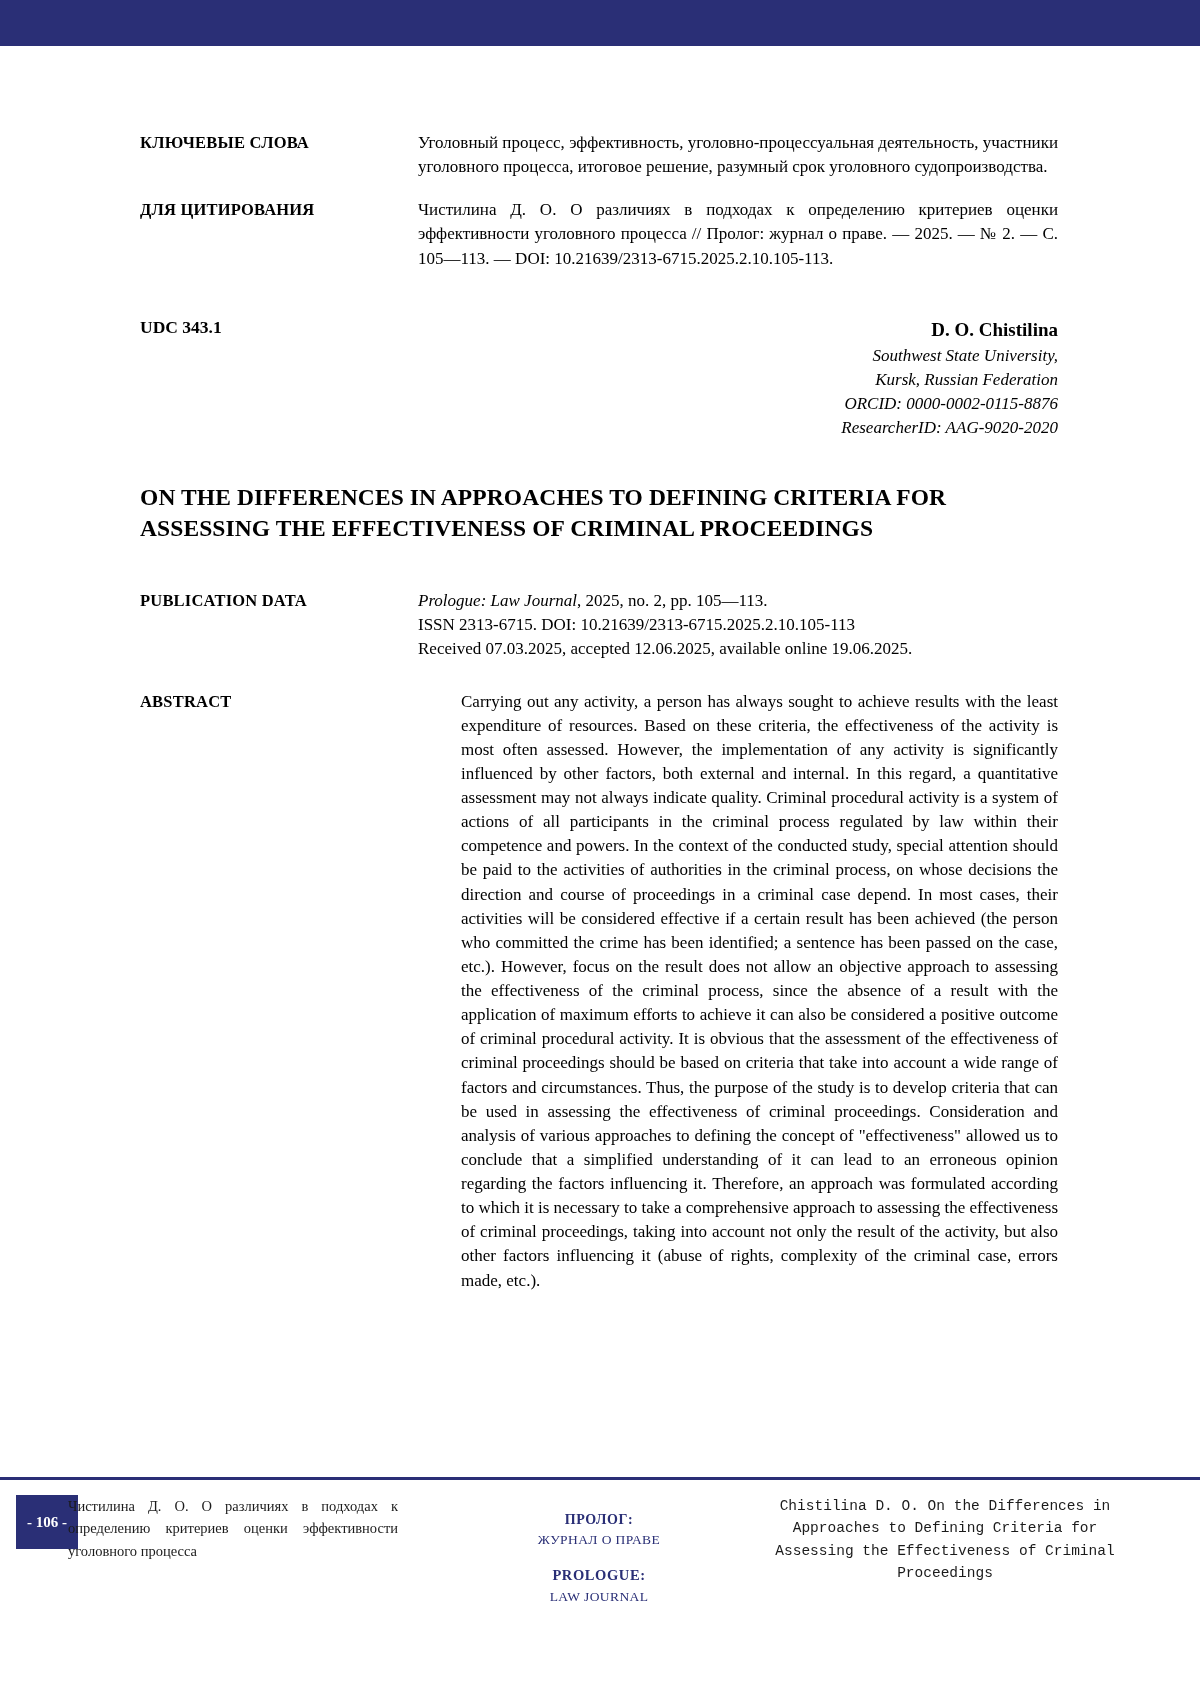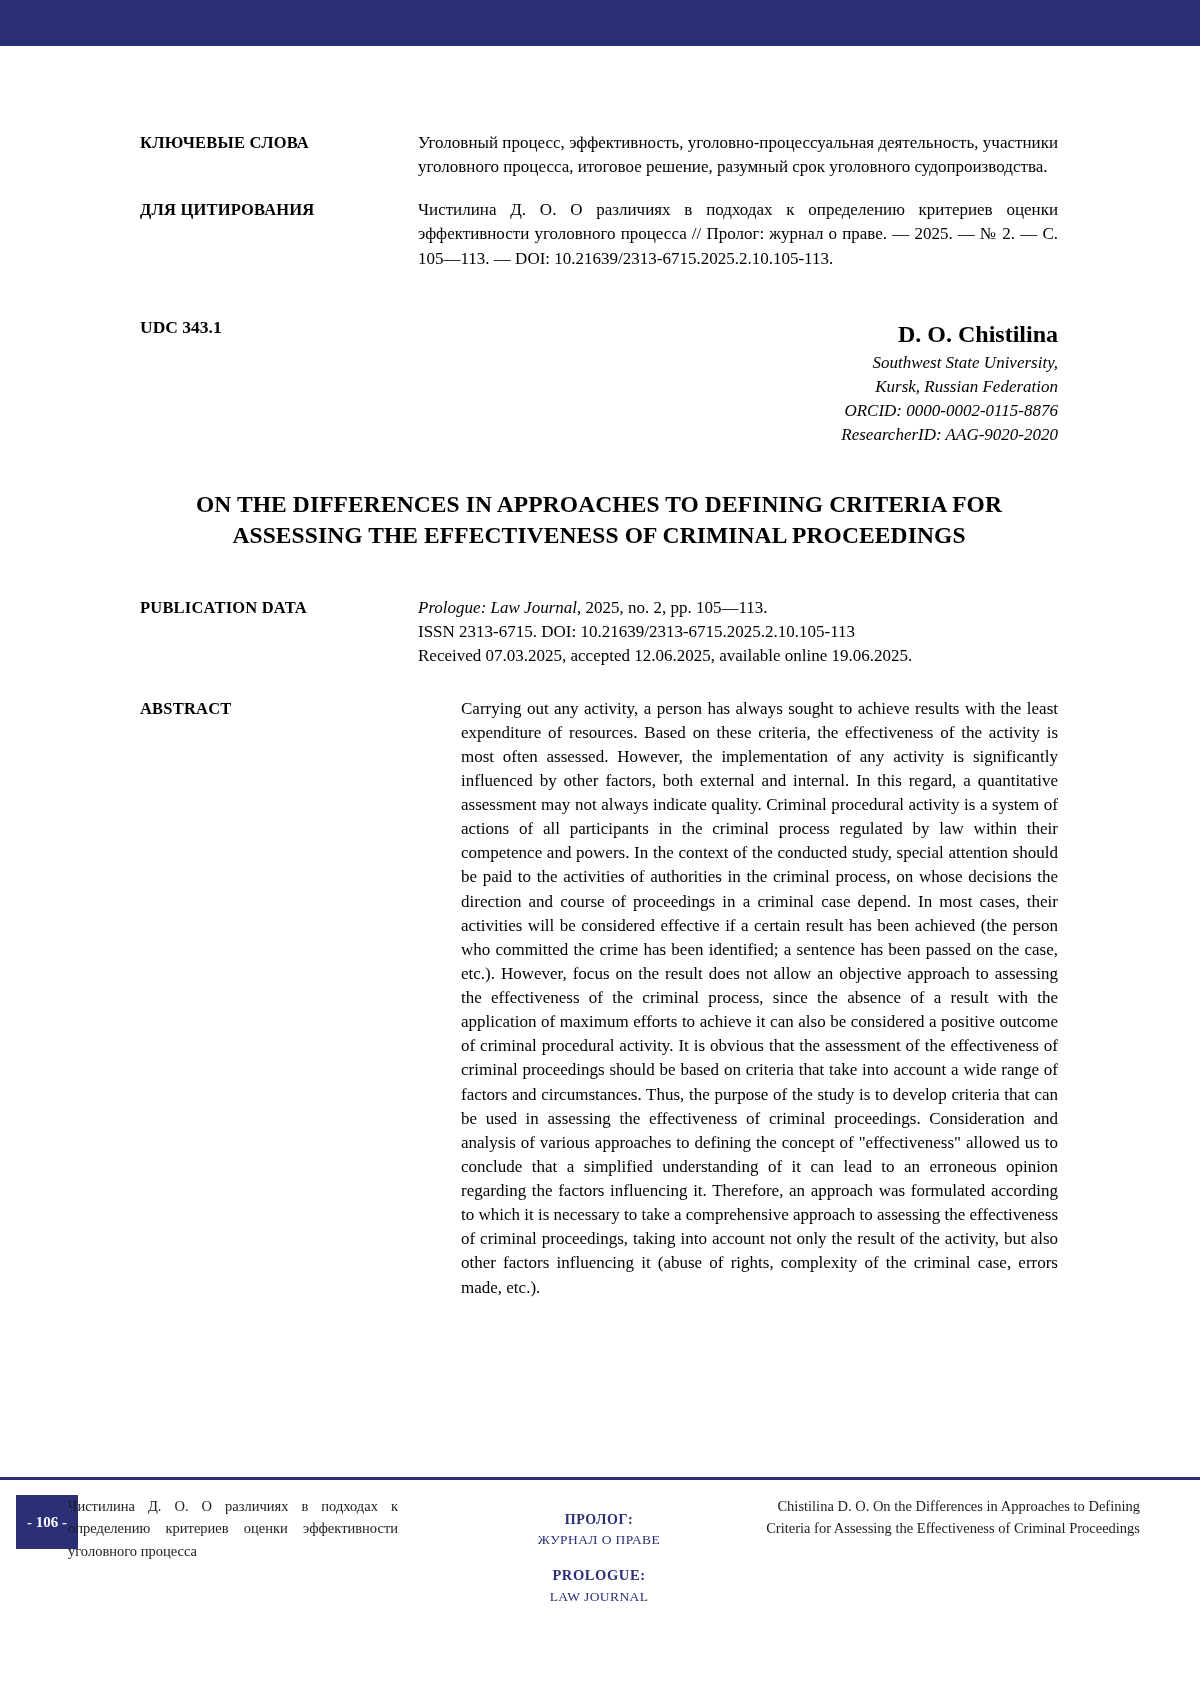--- a/index.html
+++ b/index.html
@@ -71,34 +71,33 @@
     font-weight: bold;
     font-size: 17.5px;
   }
   .author-block {
     flex: 1 1 auto;
     text-align: right;
     line-height: 1.42;
   }
   .author-name {
     font-weight: bold;
-    font-size: 24px;
+    font-size: 19px;
     font-family: Liberation Serif, serif;
   }
   .author-affil, .author-city, .author-orcid, .author-rid {
     font-style: italic;
     font-size: 17px;
   }
 
   .title {
     margin-top: 42px;
     font-weight: bold;
     font-size: 23.5px;
     line-height: 1.32;
-    text-align: center;
     letter-spacing: 0.1px;
   }
 
   .pub-row { margin-top: 45px; }
   .pub-line { font-size: 17px; line-height: 1.42; }
   .pub-line em { font-style: italic; }
   .pub-just { text-align: justify; }
 
   .abs-row { margin-top: 28px; gap: 43px; }
   .abstract-text {
@@ -159,21 +158,22 @@
   .fc-3 { font-size: 14.5px; font-weight: bold; letter-spacing: 0.6px; margin-top: 15px;}
   .fc-4 { font-size: 13.5px; letter-spacing: 0.4px; }
   .footer-right {
     position: absolute;
     right: 60px;
     top: 18px;
     width: 390px;
     font-size: 14.5px;
     line-height: 1.55;
     color: #1b1b1b;
-    text-align: right;
+    text-align: center;
+    font-family: Liberation Mono, monospace;
   }
 </style>
 </head>
 <body>
 
 <div class="top-band"></div>
 
 <div class="page">
   <div class="content">
 

